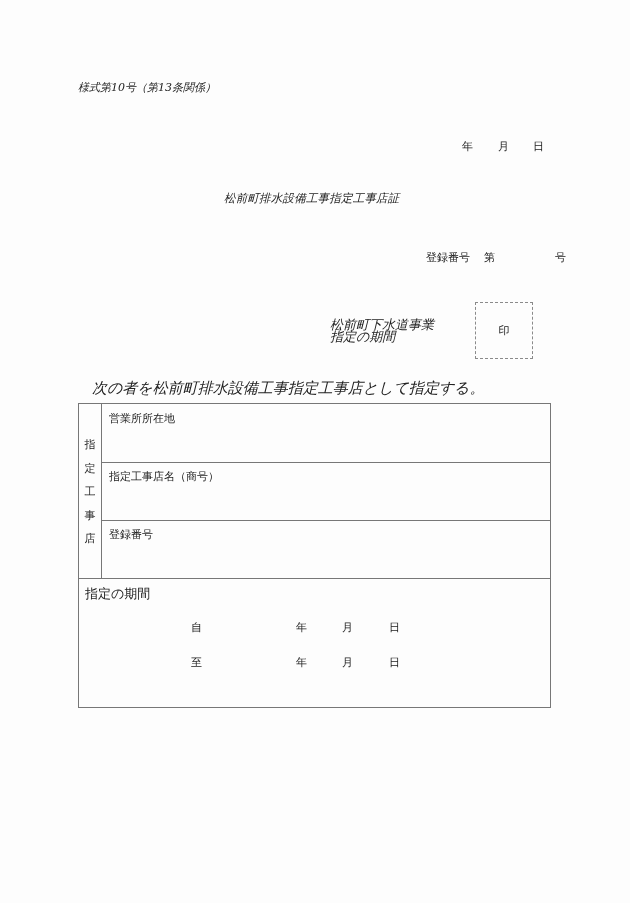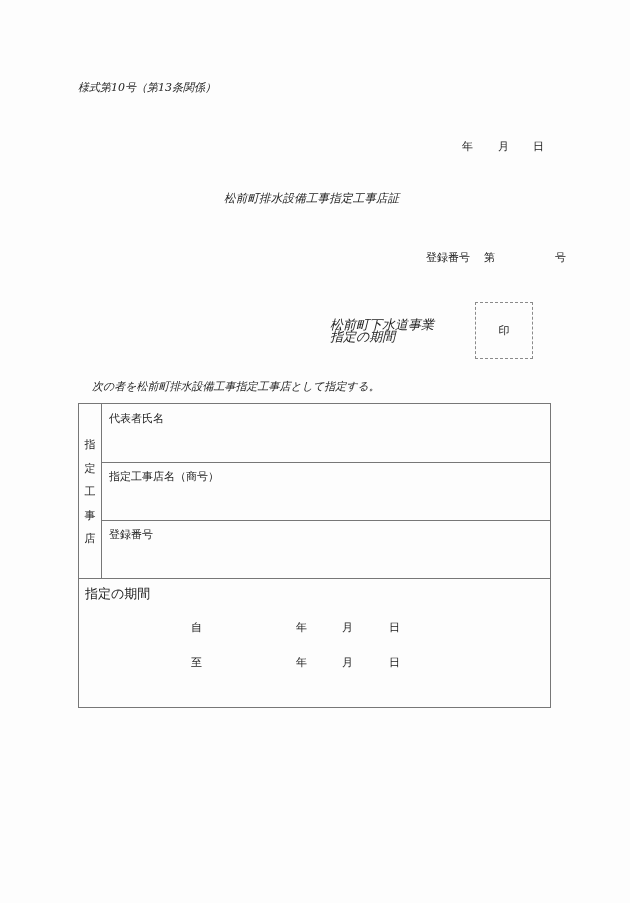--- a/index.html
+++ b/index.html
@@ -11,21 +11,21 @@
   .form-no { left: 78px; top: 82px; font-size: 11px; }
   .date-row span { position: absolute; top: 139px; font-size: 11px; }
   .title { left: 224px; top: 193px; font-size: 11.5px; letter-spacing: 0.2px; }
   .reg span { position: absolute; top: 250px; font-size: 11px; margin-left: 46px; }
   .issuer { left: 330px; top: 319px; font-size: 13px; line-height: 12px; }
   .stamp {
     position: absolute; left: 475px; top: 302px; width: 58px; height: 57px;
     border: 1px dashed #8a8a8a; box-sizing: border-box;
     display: flex; align-items: center; justify-content: center; font-size: 11px;
   }
-  .intro { left: 92px; top: 381px; font-size: 11px; }
+  .intro { left: 92px; top: 381px; font-size: 15px; }
   .table {
     position: absolute; left: 78px; top: 403px; width: 473px; height: 305px;
     border: 1px solid #777; box-sizing: border-box;
   }
   .vdiv { position: absolute; left: 22px; top: 0; width: 1px; height: 175px; background: #777; }
   .hline { position: absolute; height: 1px; background: #777; }
   .vlabel {
     position: absolute; left: 0; width: 22px; top: 29px;
     display: flex; flex-direction: column; align-items: center; font-size: 11px;
   }
@@ -71,21 +71,21 @@
   <div class="hline" style="left:0; right:0; top:174px;"></div>
 
   <div class="vlabel">
     <span>指</span>
     <span>定</span>
     <span>工</span>
     <span>事</span>
     <span>店</span>
   </div>
 
-  <div class="cell-label" style="top:7px">代表者氏名</div>
+  <div class="cell-label" style="top:7px">営業所所在地</div>
   <div class="cell-label" style="top:65px">指定工事店名（商号）</div>
   <div class="cell-label" style="top:123px">登録番号</div>
 
   <div class="period-label">指定の期間</div>
 
   <div class="period-row">
     <span style="left:112px; top:216px">自</span>
     <span style="left:217px; top:216px">年</span>
     <span style="left:263px; top:216px">月</span>
     <span style="left:310px; top:216px">日</span>

